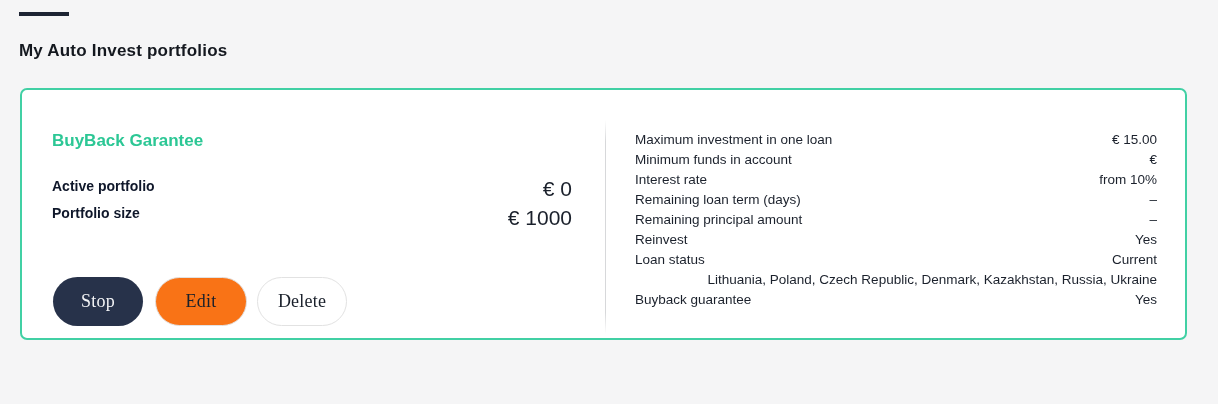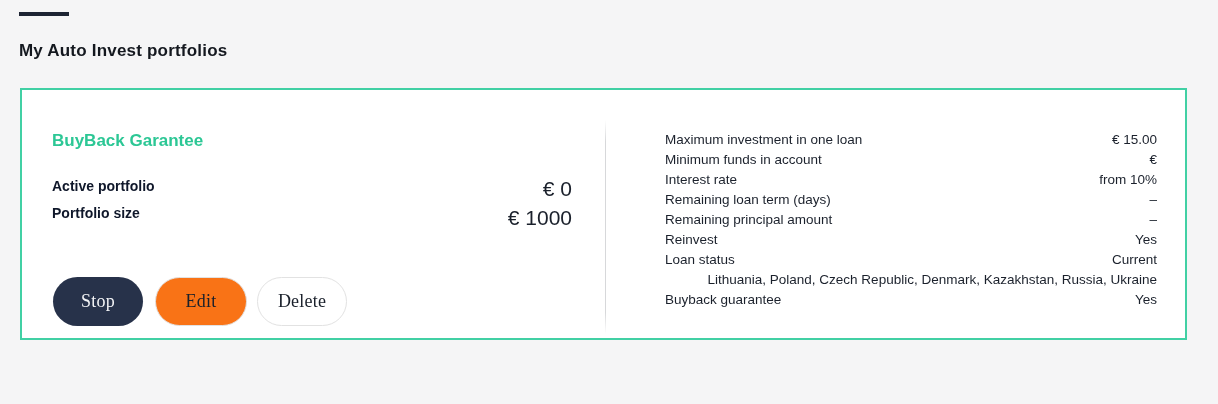--- a/index.html
+++ b/index.html
@@ -20,21 +20,21 @@
     position: absolute; left: 19px; top: 41px;
     font-size: 17px; font-weight: 600;
     letter-spacing: 0.2px;
     color: #14181f;
   }
   .card {
     position: absolute; left: 20px; top: 88px;
     width: 1167px; height: 252px;
     background: #ffffff;
     border: 2px solid #41d0a4;
-    border-radius: 0;
+    border-radius: 7px;
   }
   .portfolio-name {
     position: absolute; left: 30px; top: 41px;
     font-size: 17px; font-weight: 600;
     color: #2cc795;
     text-decoration: none;
     cursor: pointer;
   }
   .summary-label {
     position: absolute; left: 30px;
@@ -81,21 +81,21 @@
     width: 1px; height: 214px;
     background: linear-gradient(to bottom, rgba(215,216,218,0), #d7d8da 10%, #d7d8da 90%, rgba(215,216,218,0));
   }
   .details {
     position: absolute; left: 613px; top: 40px;
     width: 522px;
     font-size: 13.5px; line-height: 20px;
     color: #1b212c;
   }
   .detail-row { display: flex; justify-content: space-between; }
-  .detail-label { white-space: nowrap; margin-left: 30px; }
+  .detail-label { white-space: nowrap; }
   .detail-value { white-space: nowrap; text-align: right; }
   .country-values { text-align: right; white-space: nowrap; }
 </style>
 </head>
 <body>
 
 <div class="accent-bar"></div>
 
 <h1 class="page-title">My Auto Invest portfolios</h1>
 

